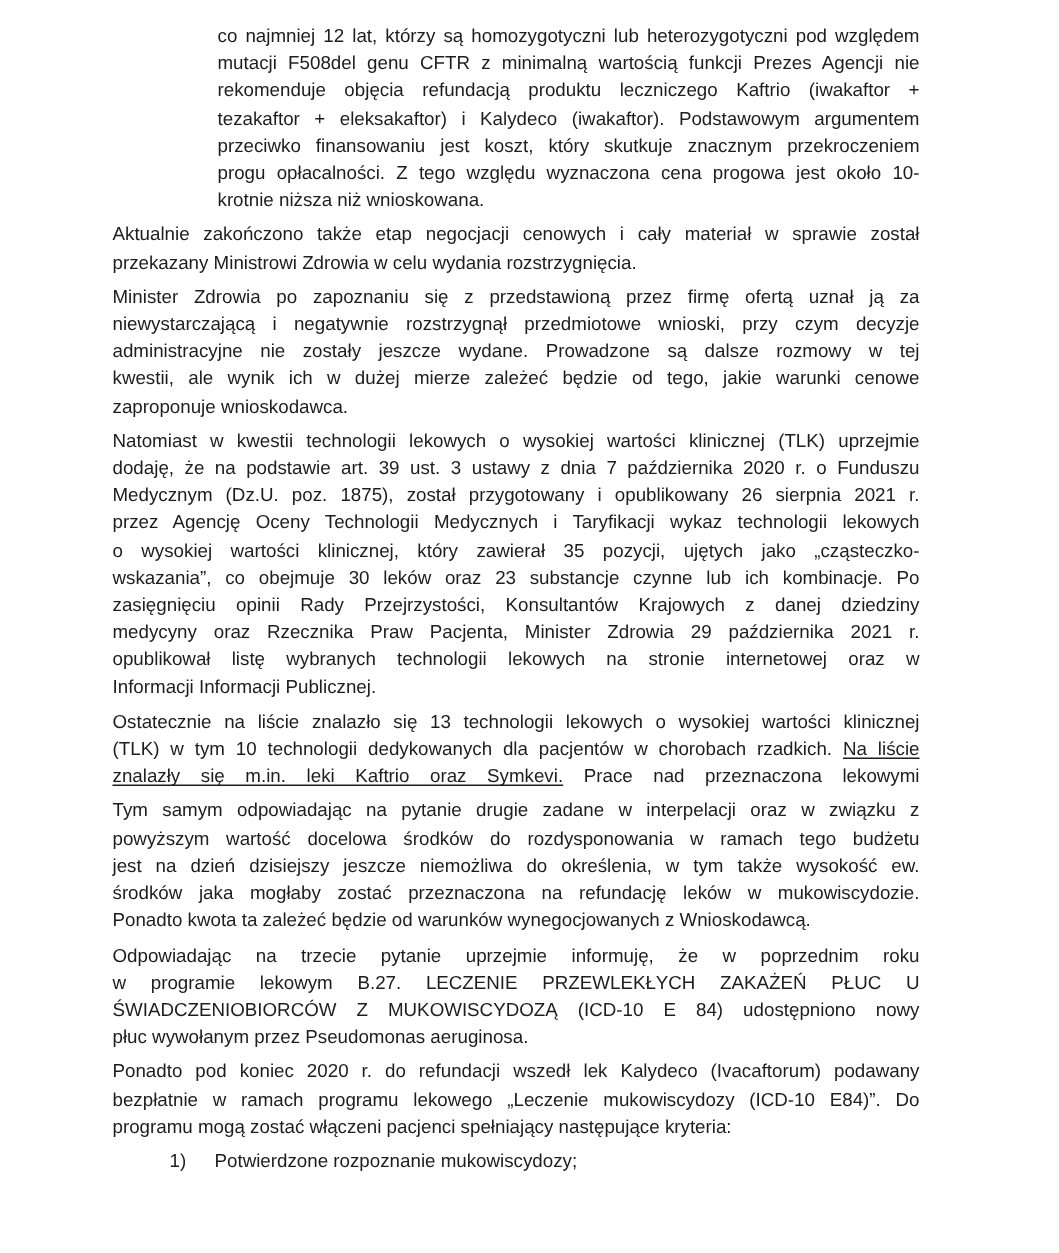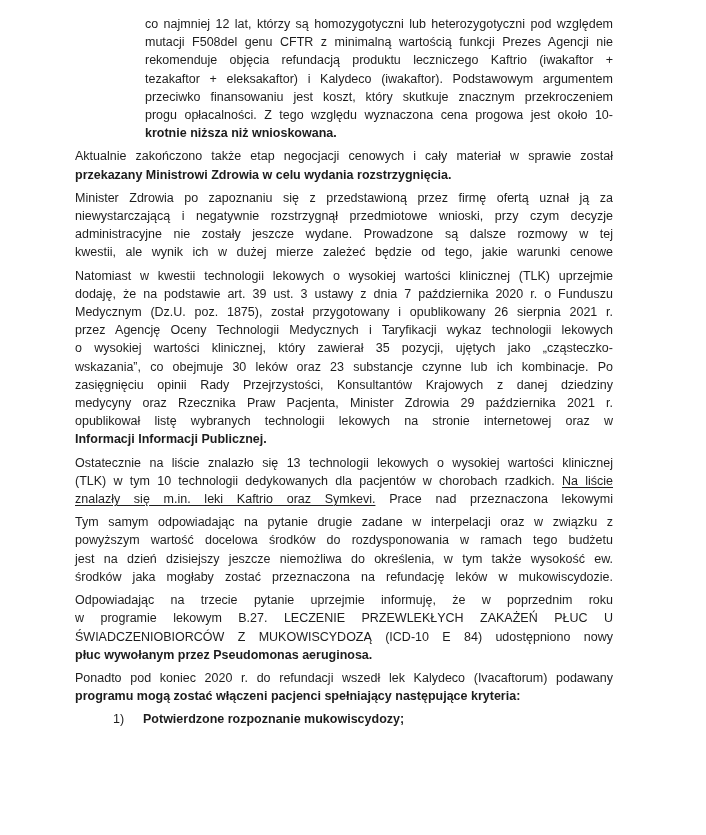--- a/index.html
+++ b/index.html
@@ -30,21 +30,20 @@
     padding-left: 70px;
   }
   .line {
     text-align: justify;
     text-align-last: justify;
     white-space: nowrap;
   }
   .line.last {
     text-align: left;
     text-align-last: left;
-    font-weight: bold;
   }
   .u {
     text-decoration: underline;
     text-underline-offset: 2px;
   }
   .list-item {
     display: flex;
     align-items: flex-start;
     margin: 1px 0 0 0;
   }
@@ -74,20 +73,21 @@
     </div>
     <div class="para">
       <div class="line"><span>Aktualnie zakończono także etap negocjacji cenowych i cały materiał w sprawie został</span></div>
       <div class="line last"><span>przekazany Ministrowi Zdrowia w celu wydania rozstrzygnięcia.</span></div>
     </div>
     <div class="para">
       <div class="line"><span>Minister Zdrowia po zapoznaniu się z przedstawioną przez firmę ofertą uznał ją za</span></div>
       <div class="line"><span>niewystarczającą i negatywnie rozstrzygnął przedmiotowe wnioski, przy czym decyzje</span></div>
       <div class="line"><span>administracyjne nie zostały jeszcze wydane. Prowadzone są dalsze rozmowy w tej</span></div>
       <div class="line"><span>kwestii, ale wynik ich w dużej mierze zależeć będzie od tego, jakie warunki cenowe</span></div>
+      <div class="line last"><span>zaproponuje wnioskodawca.</span></div>
     </div>
     <div class="para">
       <div class="line"><span>Natomiast w kwestii technologii lekowych o wysokiej wartości klinicznej (TLK) uprzejmie</span></div>
       <div class="line"><span>dodaję, że na podstawie art. 39 ust. 3 ustawy z dnia 7 października 2020 r. o Funduszu</span></div>
       <div class="line"><span>Medycznym (Dz.U.  poz. 1875), został przygotowany i opublikowany 26 sierpnia 2021 r.</span></div>
       <div class="line"><span>przez Agencję Oceny Technologii Medycznych i Taryfikacji wykaz technologii lekowych</span></div>
       <div class="line"><span>o wysokiej wartości klinicznej, który zawierał 35 pozycji, ujętych jako „cząsteczko-</span></div>
       <div class="line"><span>wskazania”, co obejmuje 30 leków oraz 23 substancje czynne lub ich kombinacje. Po</span></div>
       <div class="line"><span>zasięgnięciu opinii Rady Przejrzystości, Konsultantów Krajowych z danej dziedziny</span></div>
       <div class="line"><span>medycyny oraz Rzecznika Praw Pacjenta, Minister Zdrowia 29 października 2021 r.</span></div>
@@ -97,29 +97,31 @@
     <div class="para">
       <div class="line"><span>Ostatecznie na liście znalazło się 13 technologii lekowych o wysokiej wartości klinicznej</span></div>
       <div class="line"><span>(TLK) w tym 10 technologii dedykowanych dla pacjentów w chorobach rzadkich. </span><span class="u">Na liście</span></div>
       <div class="line"><span class="u">znalazły się m.in. leki Kaftrio oraz Symkevi.</span><span> Prace nad przeznaczona lekowymi</span></div>
     </div>
     <div class="para">
       <div class="line"><span>Tym samym odpowiadając na pytanie drugie zadane w interpelacji oraz w związku z</span></div>
       <div class="line"><span>powyższym wartość docelowa środków do rozdysponowania w ramach tego budżetu</span></div>
       <div class="line"><span>jest na dzień dzisiejszy jeszcze niemożliwa do określenia, w tym także wysokość ew.</span></div>
       <div class="line"><span>środków jaka mogłaby zostać przeznaczona na refundację leków w mukowiscydozie.</span></div>
+      <div class="line last"><span>Ponadto kwota ta zależeć będzie od warunków wynegocjowanych z Wnioskodawcą.</span></div>
     </div>
     <div class="para">
       <div class="line"><span>Odpowiadając na trzecie pytanie uprzejmie informuję, że w poprzednim roku</span></div>
       <div class="line"><span>w programie lekowym B.27. LECZENIE PRZEWLEKŁYCH ZAKAŻEŃ PŁUC U</span></div>
       <div class="line"><span>ŚWIADCZENIOBIORCÓW Z MUKOWISCYDOZĄ  (ICD-10  E 84) udostępniono nowy</span></div>
       <div class="line last"><span>płuc wywołanym przez Pseudomonas aeruginosa.</span></div>
     </div>
     <div class="para">
       <div class="line"><span>Ponadto pod koniec 2020 r. do refundacji wszedł lek Kalydeco (Ivacaftorum) podawany</span></div>
+      <div class="line"><span>bezpłatnie w ramach programu lekowego „Leczenie mukowiscydozy (ICD-10 E84)”. Do</span></div>
       <div class="line last"><span>programu mogą zostać włączeni pacjenci spełniający następujące kryteria:</span></div>
     </div>
     <div class="para list-item">
       <span class="list-marker">1)</span>
       <div class="list-body">
         <div class="line last"><span>Potwierdzone rozpoznanie mukowiscydozy;</span></div>
       </div>
     </div>
   </div>
 

